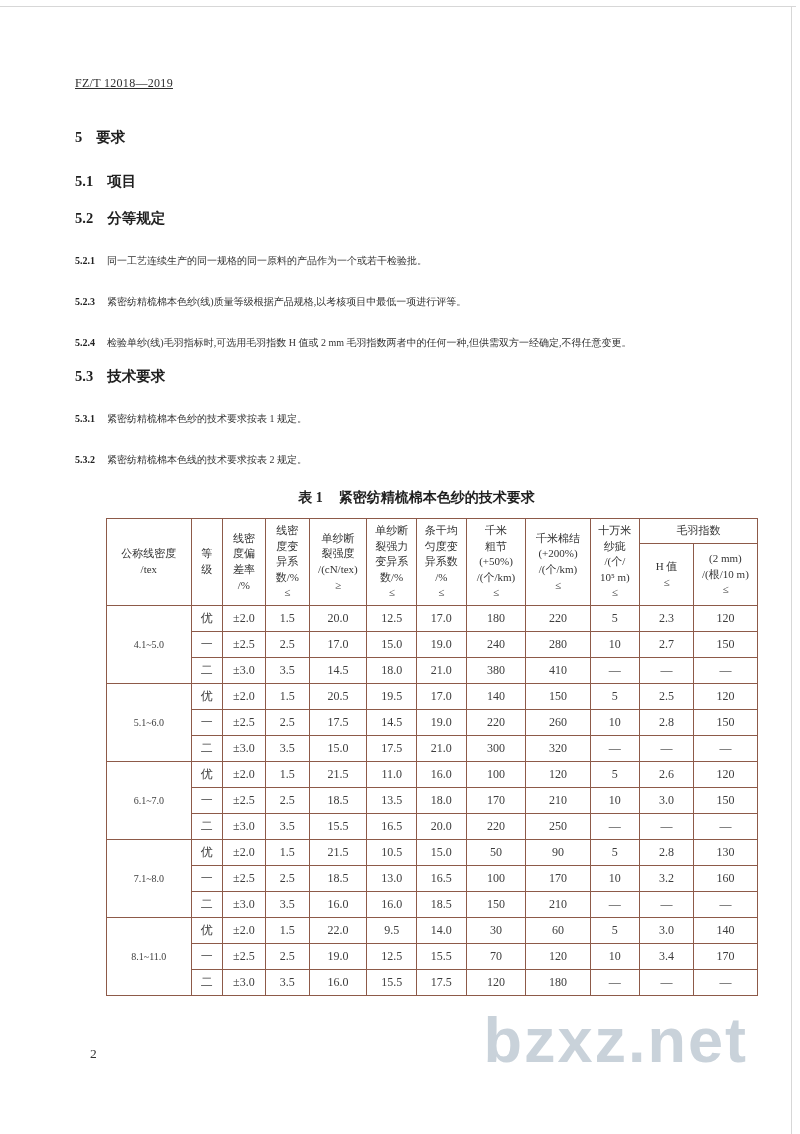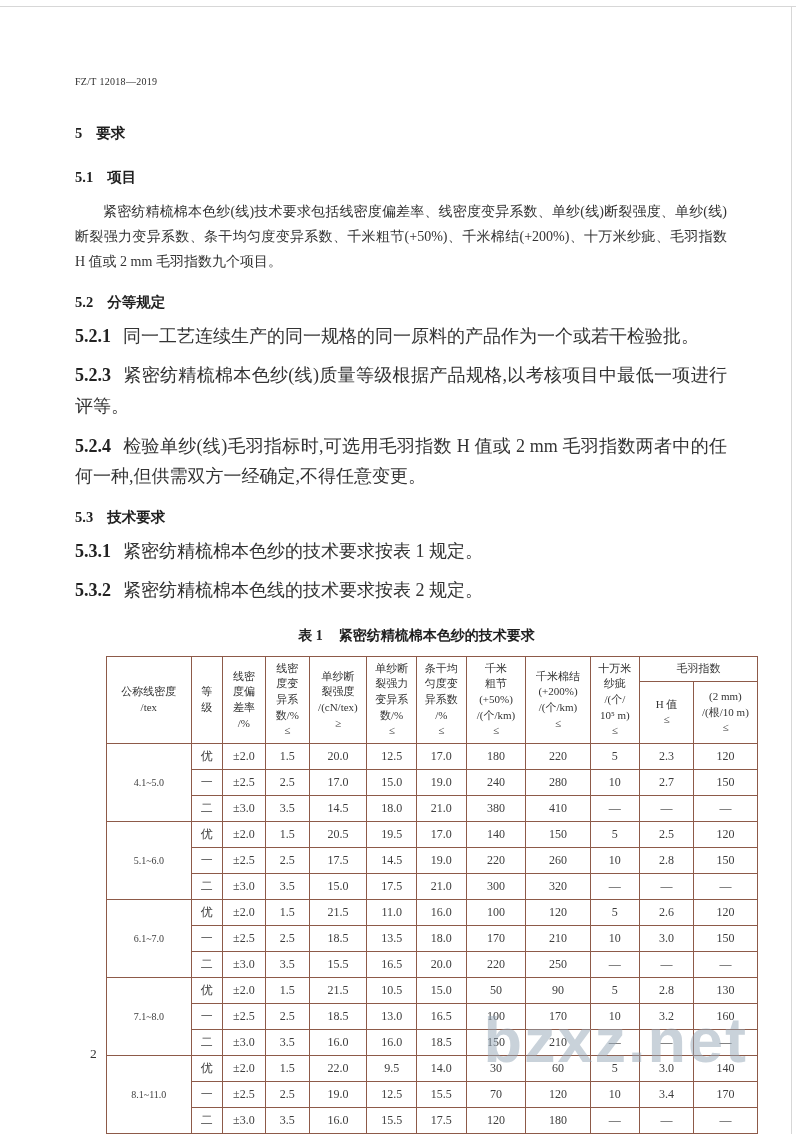--- a/index.html
+++ b/index.html
@@ -5,30 +5,30 @@
   html,body{margin:0;padding:0;}
   body{
     width:800px;height:1134px;position:relative;overflow:hidden;
     background:#ffffff;
     font-family:"Liberation Serif","DejaVu Serif",serif;
     color:#333;
   }
   .scan-edge-top{position:absolute;top:6px;left:0;right:4px;height:1px;background:#d7d7d7;}
   .scan-edge-right{position:absolute;top:6px;right:8px;bottom:0;width:1px;background:#d7d7d7;}
   .content{position:absolute;left:75px;top:76px;width:652px;}
-  .std-num{font-size:10px;color:#2e2e2e;letter-spacing:.3px;}
+  .std-num{font-size:12px;color:#2e2e2e;letter-spacing:.3px;text-decoration:underline;}
   .heading{font-weight:bold;font-size:14.5px;color:#1f1f1f;}
   .h-s5{margin-top:37px;}
   .h-s51{margin-top:25px;}
   .h-s52{margin-top:18px;}
   .h-s53{margin-top:16px;}
   .heading .hnum{margin-right:14px;}
   p{margin:0;}
   .para{margin-top:13px;font-size:14px;line-height:1.78;text-align:justify;text-indent:2em;color:#333;}
-  .clause{margin-top:9px;font-size:18px;line-height:1.7;text-align:justify;color:#333;}
+  .clause{margin-top:24px;font-size:10px;line-height:1.7;text-align:justify;color:#333;}
   .cnum{font-weight:bold;margin-right:12px;color:#222;}
   .table-block{margin-top:21px;padding-left:31px;}
   .table-title{font-weight:bold;font-size:14px;text-align:center;color:#1f1f1f;}
   .table-title .tlabel{margin-right:16px;}
   table{border-collapse:collapse;table-layout:fixed;width:652px;margin-top:11px;}
   th,td{border:1px solid #8d5a49;}
   th{
     font-weight:normal;font-size:11px;line-height:1.42;color:#333;
     white-space:pre-line;text-align:center;vertical-align:middle;padding:4px 1px;
   }
@@ -58,21 +58,20 @@
   <div class="std-num">FZ/T 12018—2019</div>
 
   <div class="heading h-s5">
     <span class="hnum">5</span><span>要求</span>
   </div>
 
   <div class="heading h-s51">
     <span class="hnum">5.1</span><span>项目</span>
   </div>
 
-  <p class="para">紧密纺精梳棉本色纱(线)技术要求包括线密度偏差率、线密度变异系数、单纱(线)断裂强度、单纱(线)断裂强力变异系数、条干均匀度变异系数、千米粗节(+50%)、千米棉结(+200%)、十万米纱疵、毛羽指数 H 值或 2 mm 毛羽指数九个项目。</p>
 
   <div class="heading h-s52">
     <span class="hnum">5.2</span><span>分等规定</span>
   </div>
 
   <p class="clause"><span class="cnum">5.2.1</span><span>同一工艺连续生产的同一规格的同一原料的产品作为一个或若干检验批。</span></p>
   <p class="clause"><span class="cnum">5.2.3</span><span>紧密纺精梳棉本色纱(线)质量等级根据产品规格,以考核项目中最低一项进行评等。</span></p>
   <p class="clause"><span class="cnum">5.2.4</span><span>检验单纱(线)毛羽指标时,可选用毛羽指数 H 值或 2 mm 毛羽指数两者中的任何一种,但供需双方一经确定,不得任意变更。</span></p>
 
   <div class="heading h-s53">

